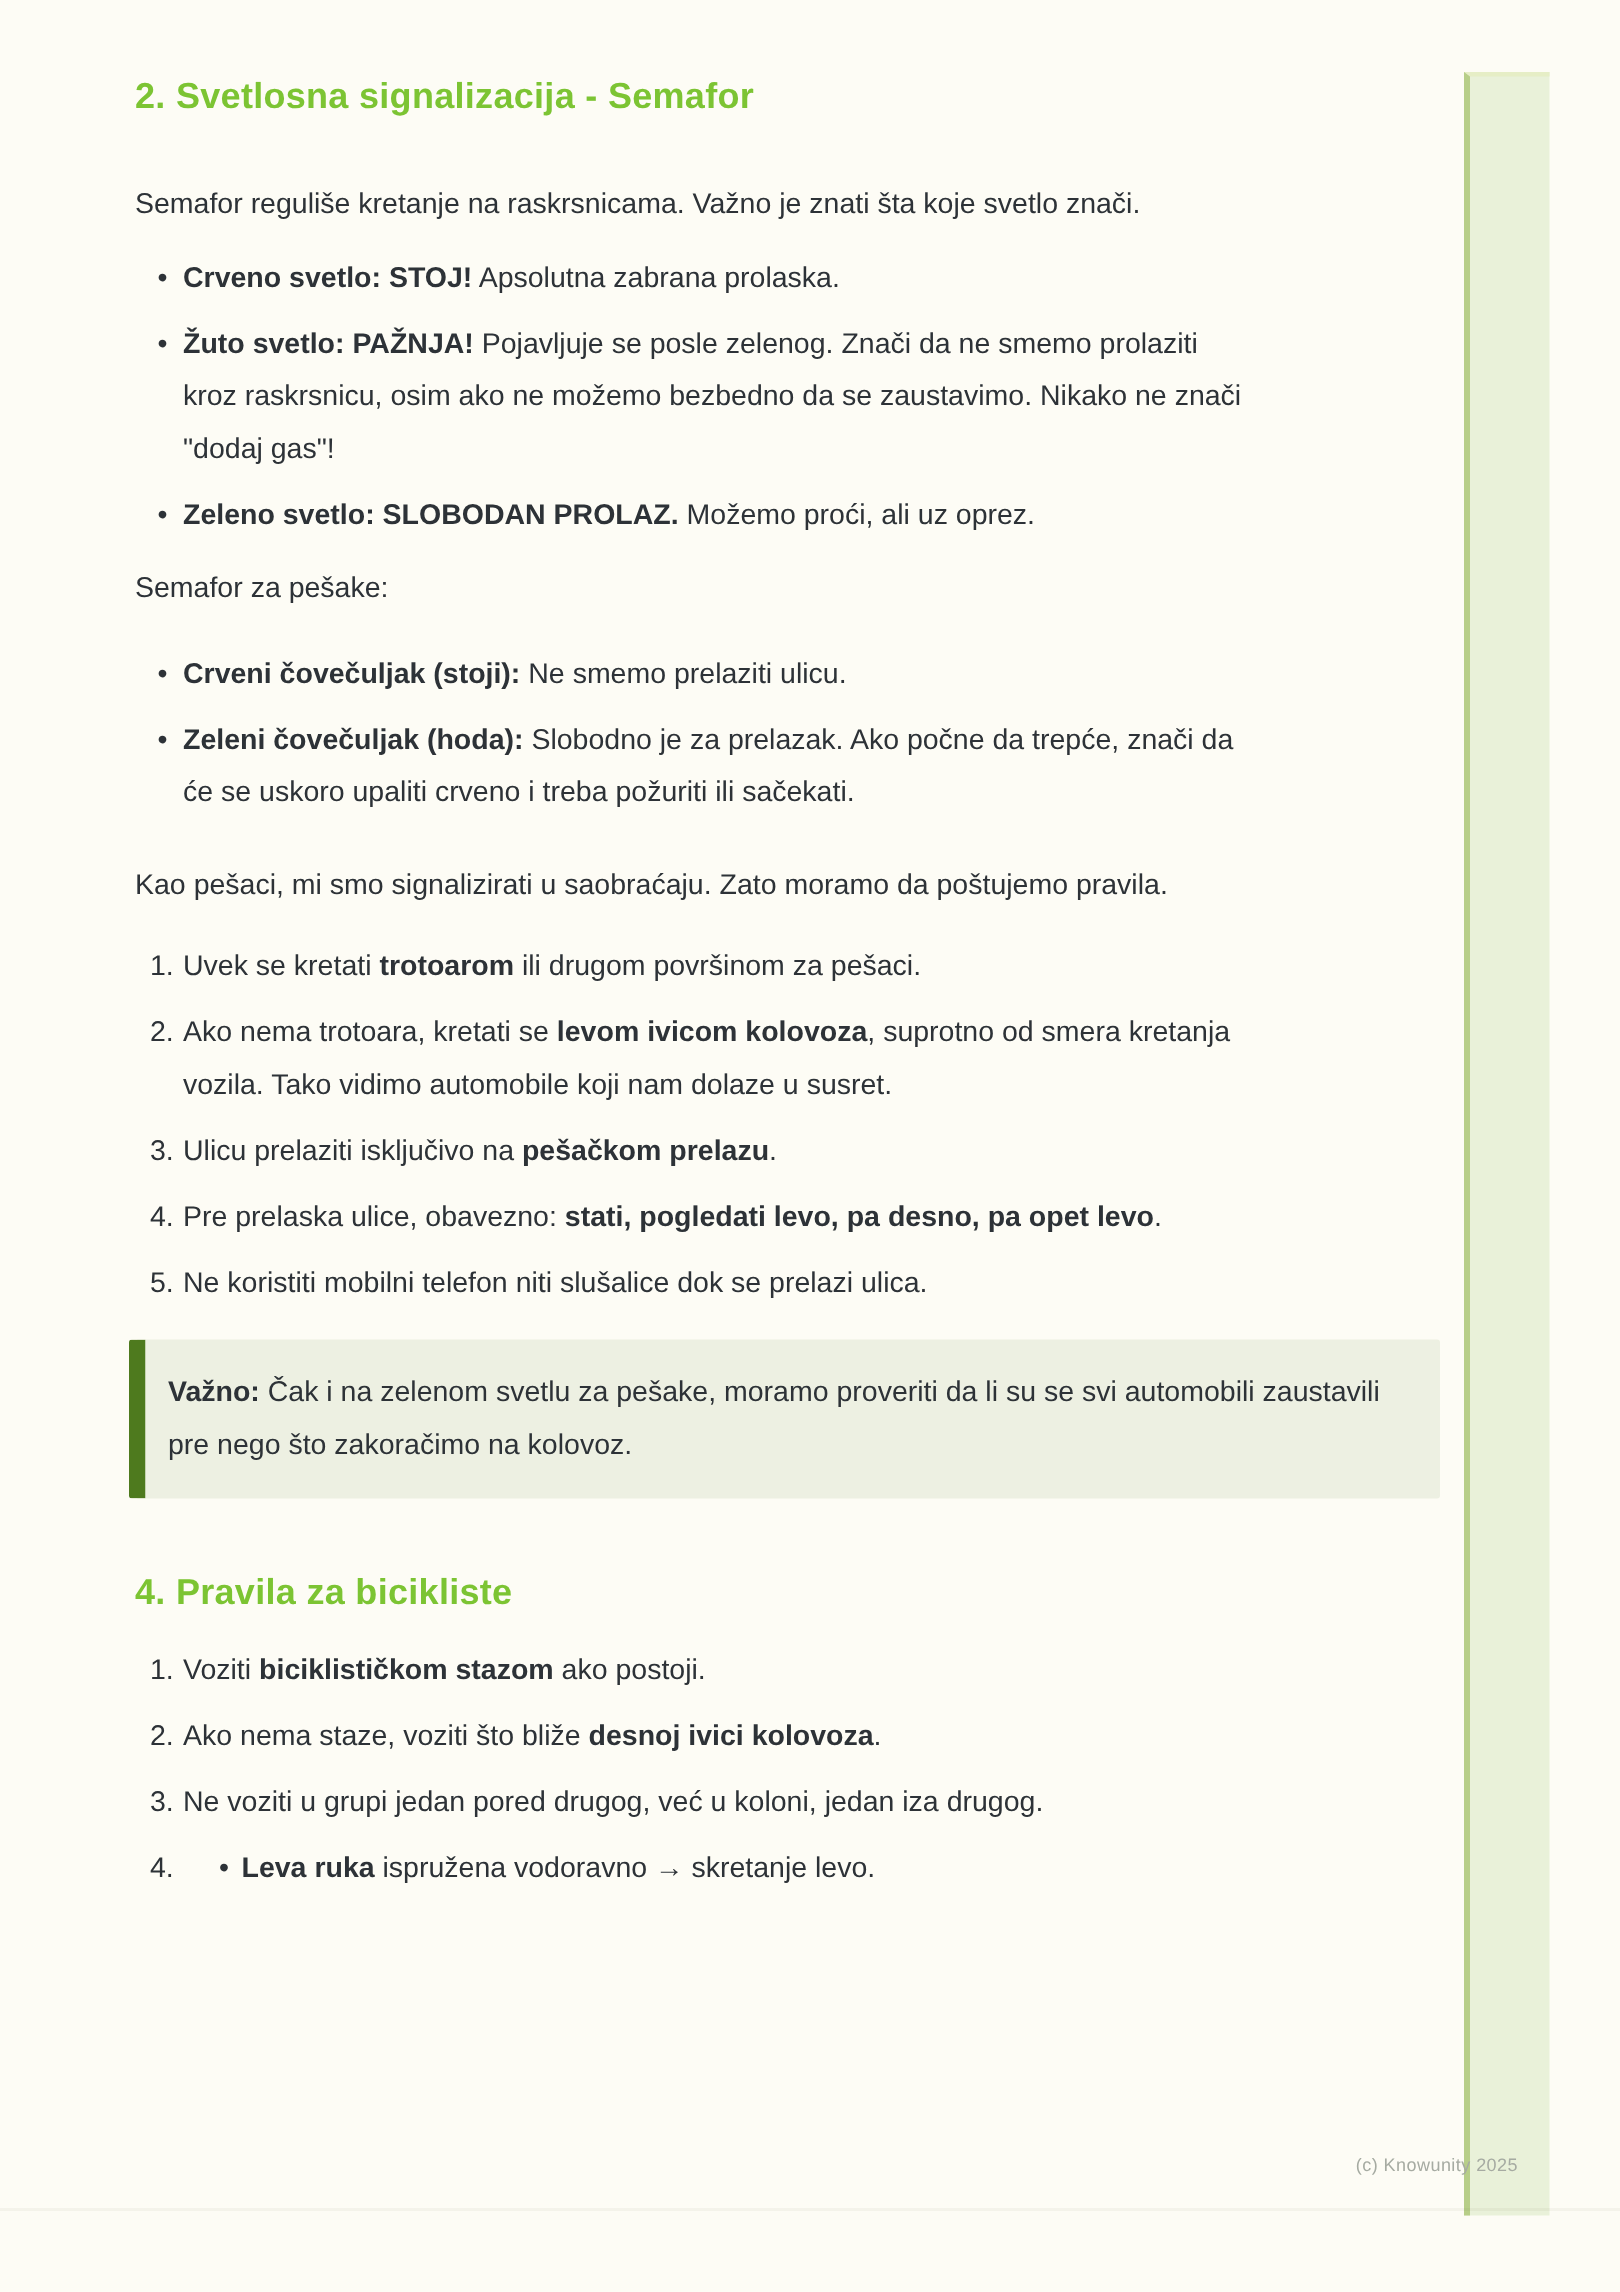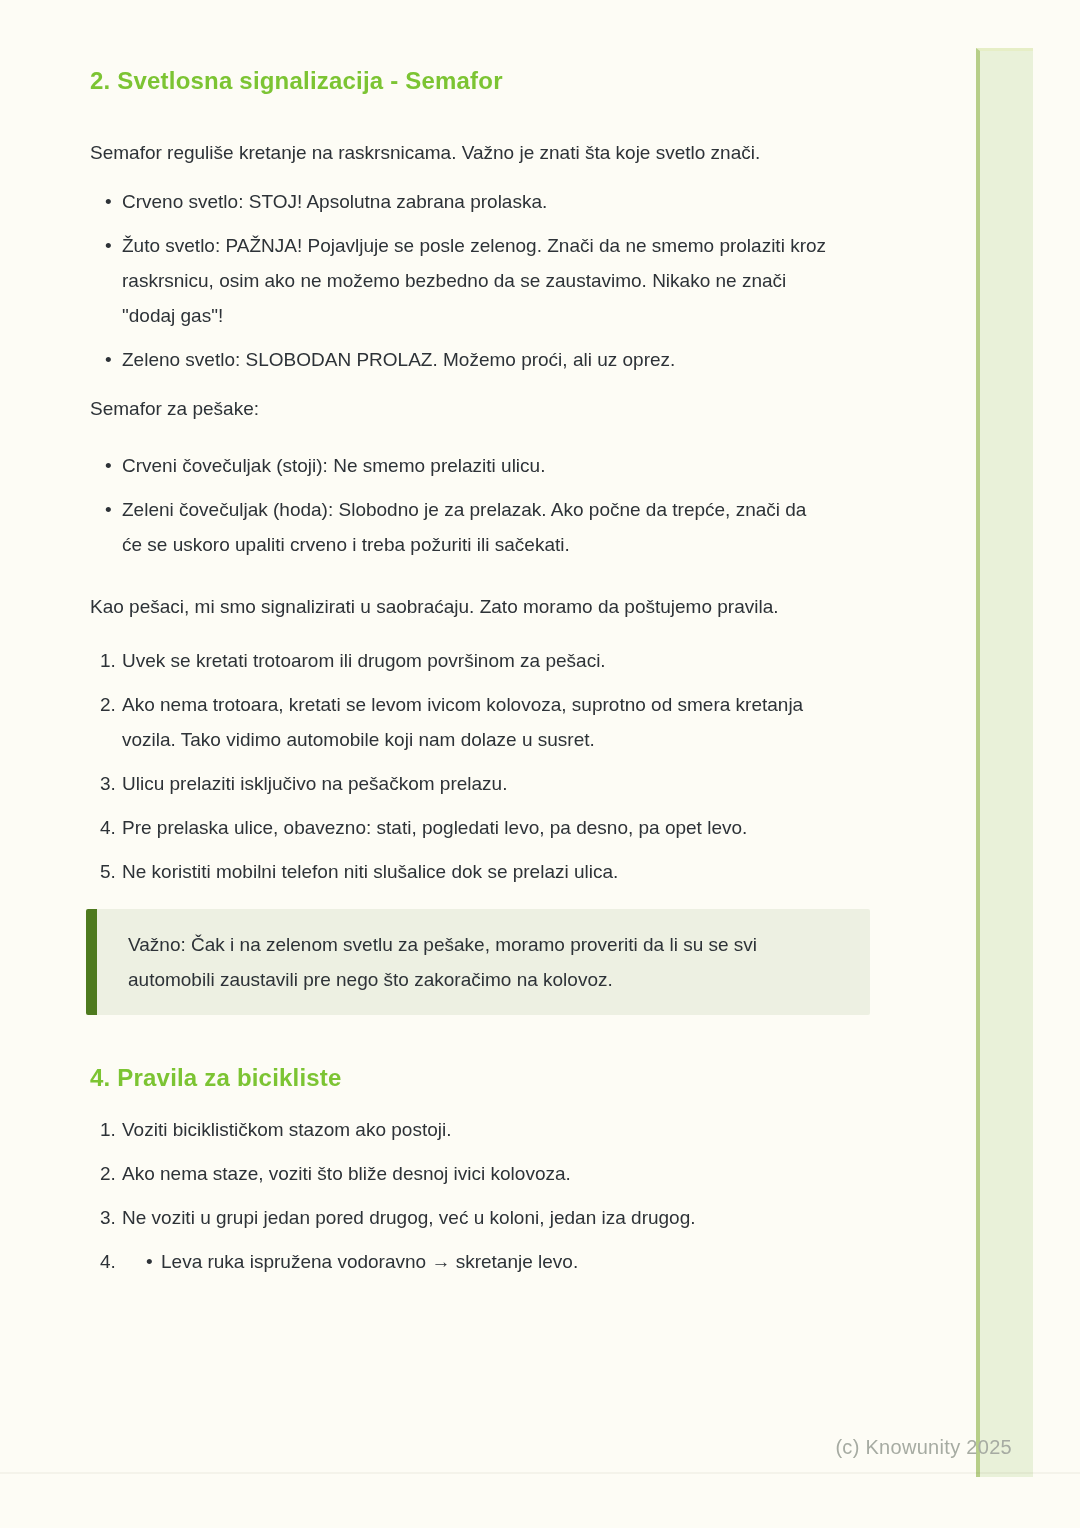--- a/index.html
+++ b/index.html
@@ -21,65 +21,65 @@
     border-left: 4px solid #b7ce88;
     border-top: 3px solid #e6eec6;
   }
   .bottom-edge {
     position: absolute; left: 0; top: 1472px;
     width: 1080px; height: 2px;
     background: rgba(70, 70, 40, 0.05);
   }
   .watermark {
     position: absolute; top: 1436px; right: 68px;
-    font-size: 20px; color: #a6aba2; z-index: 3;
+    font-size: 12px; color: #a6aba2; z-index: 3;
     letter-spacing: 0.3px;
   }
 
   .content {
-    position: absolute; left: 90px; top: 16px;
+    position: absolute; left: 90px; top: 0;
     width: 740px; padding-top: 50px;
     font-size: 19px; line-height: 35px;
   }
 
   h2 {
     margin: 0; font-size: 24px; line-height: 30px;
     font-weight: 700; color: #7cc433; letter-spacing: 0.2px;
   }
   h2.h2-rules   { margin-top: 36px; }
   h2.h2-cycling { margin-top: 48px; }
 
   p { margin: 0; }
   .intro   { margin-top: 39px; }
   .intro-2 { margin-top: 27px; }
   .nowrap  { white-space: nowrap; }
   .justify { text-align: justify; }
 
-  b, .bold { font-weight: 400; }
+  b, .bold { font-weight: 700; }
 
   .list { margin-top: 14px; }
   .list-mt22 { margin-top: 22px; }
   .list-mt19 { margin-top: 19px; }
   .li { display: flex; margin-bottom: 9px; }
   .mk { flex: 0 0 32px; padding-left: 15px; }
   .mk.num { padding-left: 10px; }
   .tx { flex: 1; min-width: 0; }
 
   .subhead { margin-top: 14px; font-weight: 400; }
 
   .li.sub { margin: 0; }
   .li.sub .mk { flex: 0 0 39px; padding-left: 24px; }
 
   .callout {
     margin-top: 20px; margin-left: -4px;
-    width: 784px;
+    width: 874px;
     background: #edf0e2;
     border-left: 11px solid #4e7a1e;
     border-radius: 2px;
-    padding: 18px 30px 18px 31px;
+    padding: 18px 30px 18px 15px;
   }
 </style>
 </head>
 <body>
 
 <div class="page">
 
   <div class="side-strip"></div>
   <div class="bottom-edge"></div>
   <div class="watermark">(c) Knowunity 2025</div>

